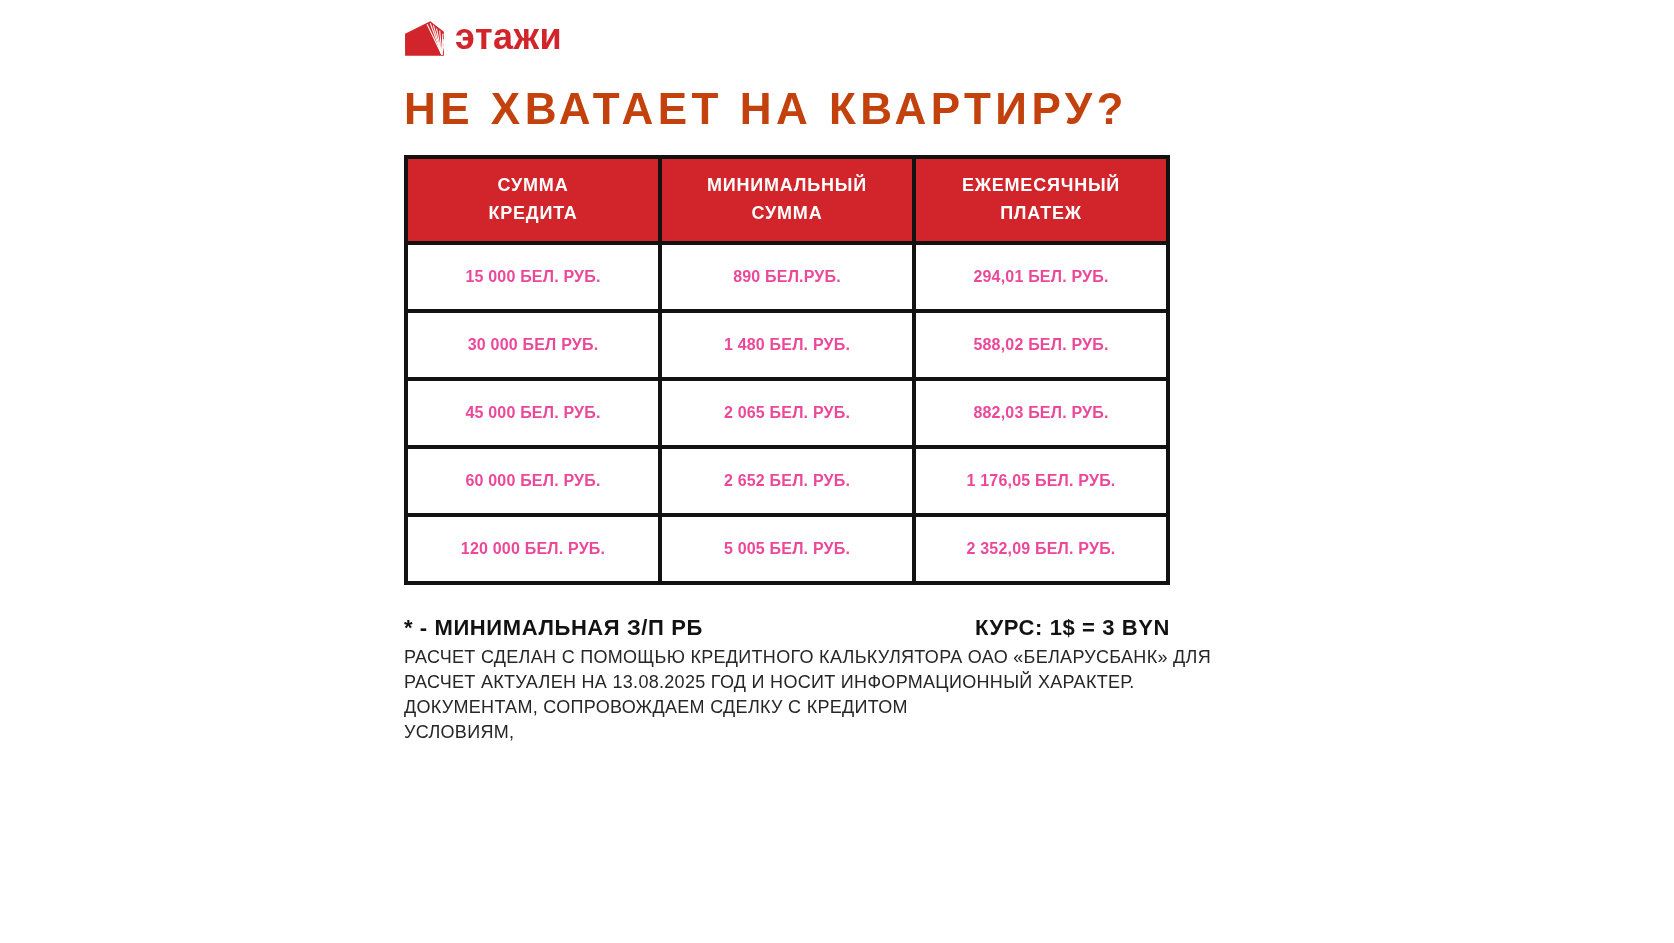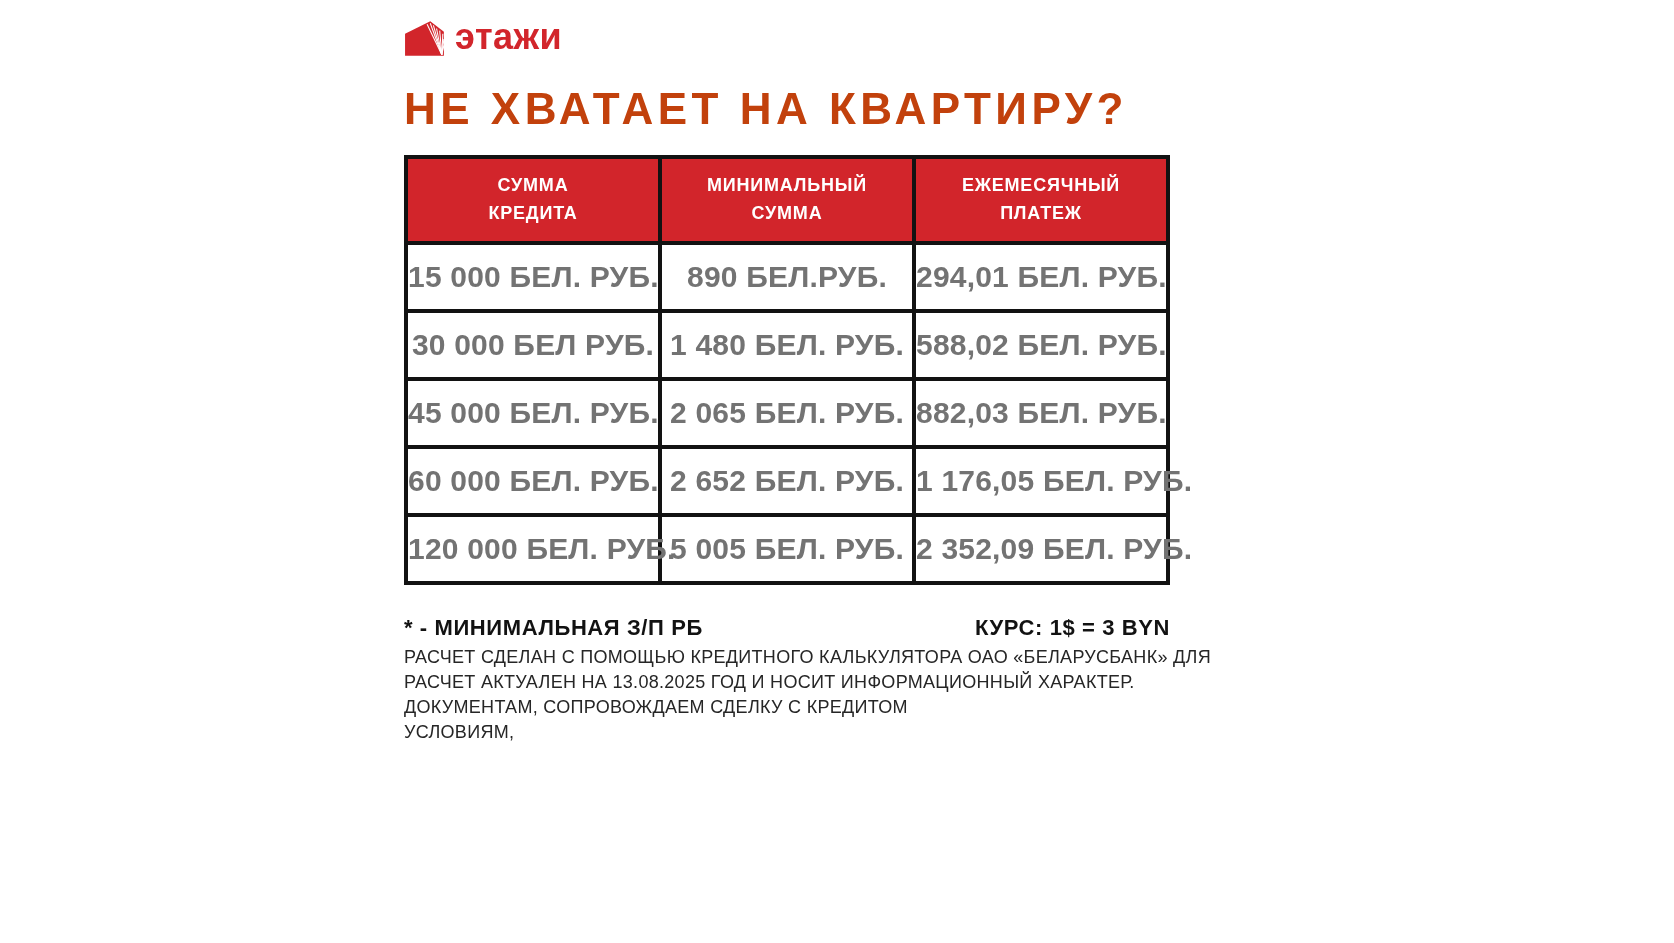--- a/index.html
+++ b/index.html
@@ -51,23 +51,23 @@
     background: #d2252b;
     color: #ffffff;
     height: 86px;
     font-size: 18px;
     font-weight: 600;
     letter-spacing: 0.8px;
     line-height: 1.55;
   }
   table.credit-table td {
     background: #ffffff;
-    color: #737373;
+    color: #ec4899;
     height: 68px;
-    font-size: 30px;
+    font-size: 16px;
     font-weight: 700;
     letter-spacing: 0.2px;
     white-space: nowrap;
   }
   .footnote-row {
     margin-top: 30px;
     display: flex;
     justify-content: space-between;
     align-items: baseline;
     width: 766px;

